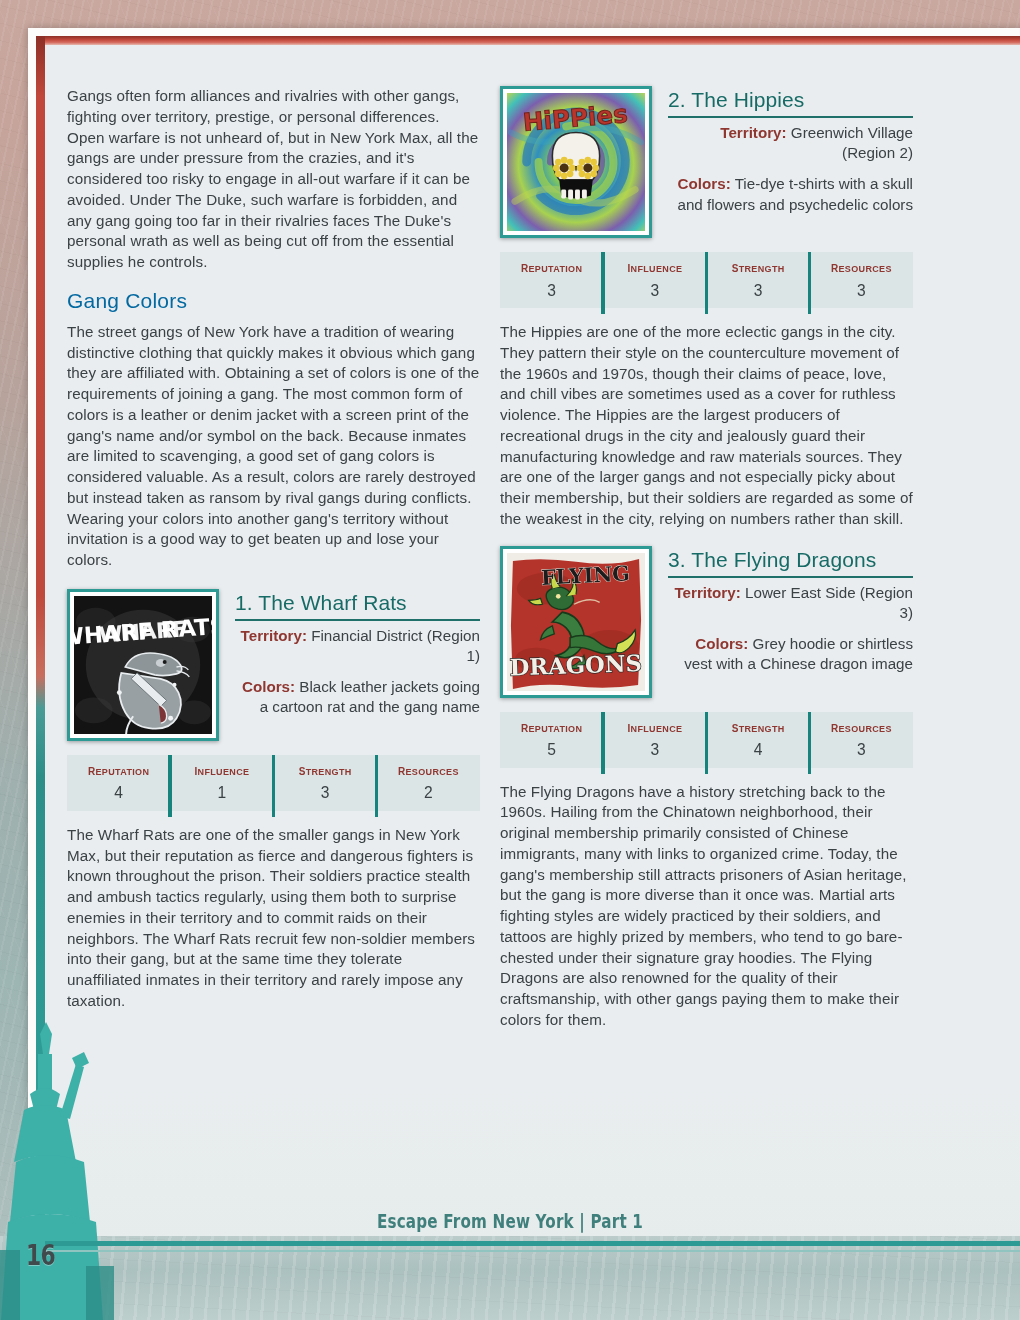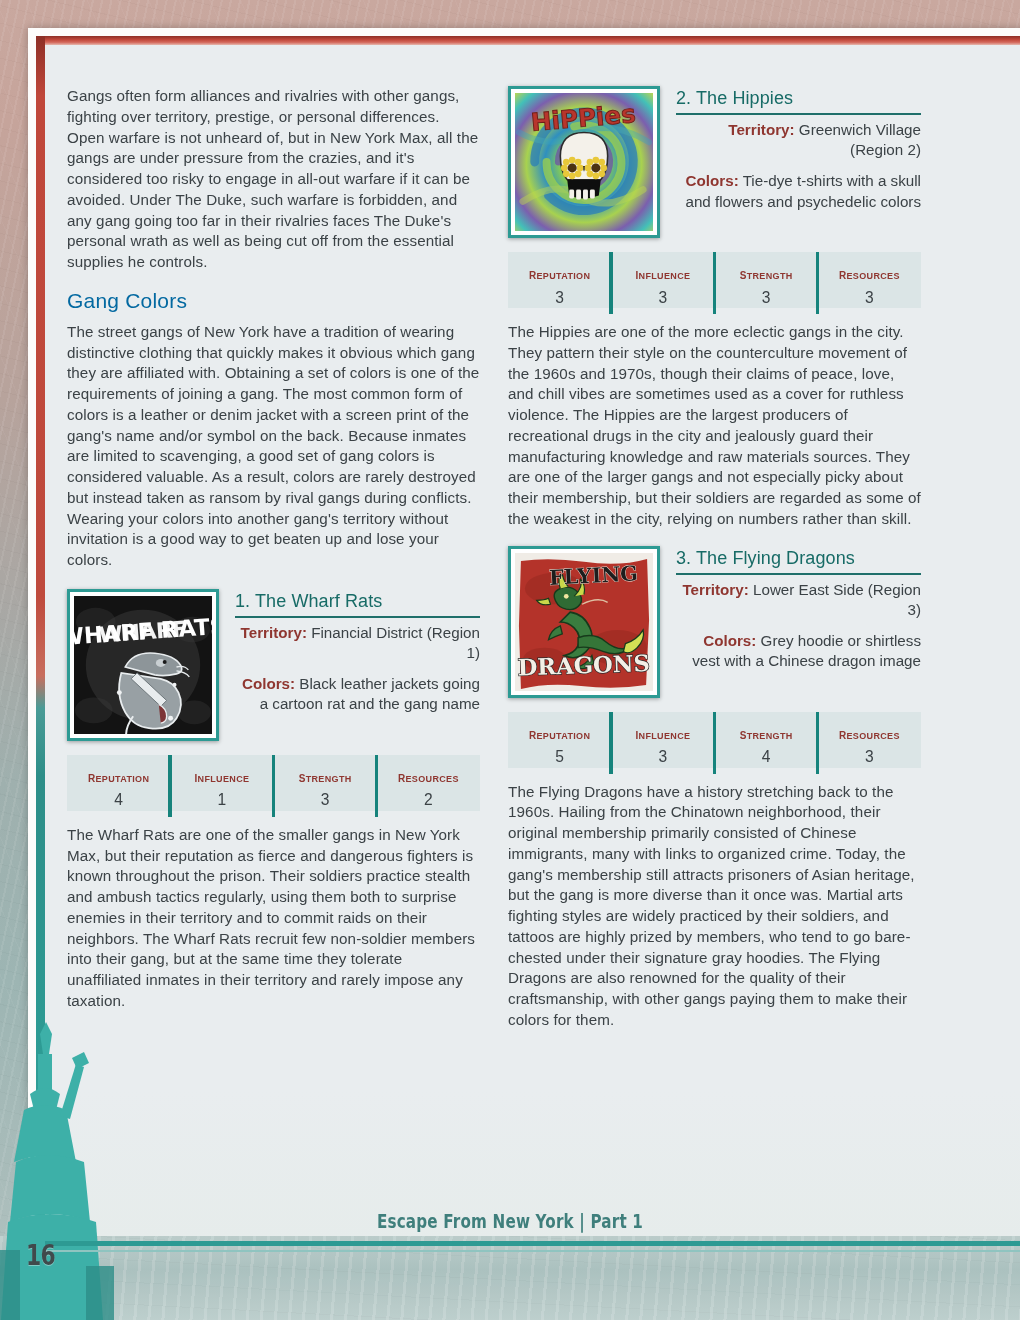--- a/index.html
+++ b/index.html
@@ -106,21 +106,21 @@
       repeating-linear-gradient(95deg, rgba(255,255,255,.5) 0 3px, rgba(0,0,0,0) 3px 14px),
       repeating-linear-gradient(3deg, rgba(0,0,0,.07) 0 1px, rgba(0,0,0,0) 1px 22px);
   }
 
   
   .columns {
     position: absolute;
     left: 67px; top: 86px;
     width: 866px;
     display: flex;
-    gap: 28px;
+    gap: 20px;
   }
   .col { width: 413px; }
 
   
   .body-p {
     margin: 0 0 16px 0;
     font-size: 15.2px;
     line-height: 1.365;
     color: #3b4246;
     letter-spacing: .1px;
@@ -152,21 +152,21 @@
     box-shadow: 0 1px 4px rgba(0,0,0,.35);
   }
   .logo-inner {
     width: 100%; height: 100%;
     position: relative;
     overflow: hidden;
   }
 
   .gang-info { flex: 1 1 auto; min-width: 0; padding-top: 2px; }
   .gang-title {
-    font-size: 18px;
+    font-size: 21px;
     color: #176b66;
     margin: 0 0 5px 0;
     font-weight: 400;
     padding-bottom: 4px;
     border-bottom: 2.5px solid #1f6f6a;
     letter-spacing: .1px;
   }
   .gang-line {
     font-size: 15.2px;
     line-height: 1.33;
@@ -185,21 +185,21 @@
     display: flex;
     margin-top: 14px;
     background: #dbe5e6;
     position: relative;
     height: 56px;
   }
   .stat-cell {
     flex: 1 1 25%;
     position: relative;
     text-align: center;
-    padding: 14px 2px 6px 2px;
+    padding: 7px 2px 6px 2px;
     box-sizing: border-box;
   }
   .stat-cell + .stat-cell::before {
     content: "";
     position: absolute;
     left: -2px; top: 0;
     width: 3.5px; height: 62px;
     background: #16837c;
   }
   .stat-name {

